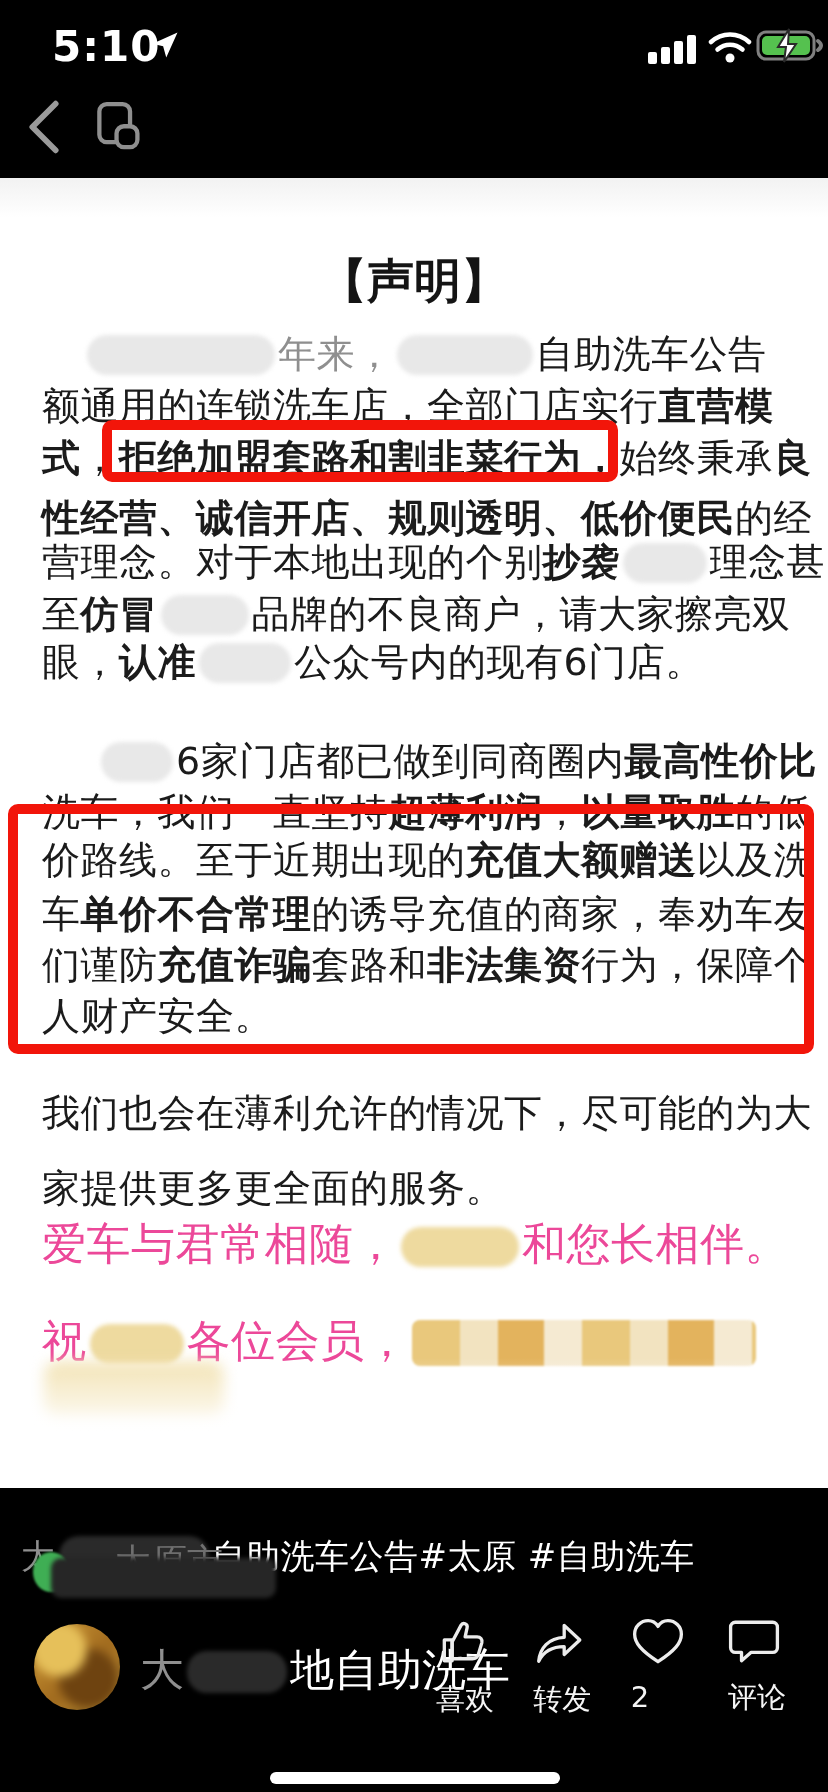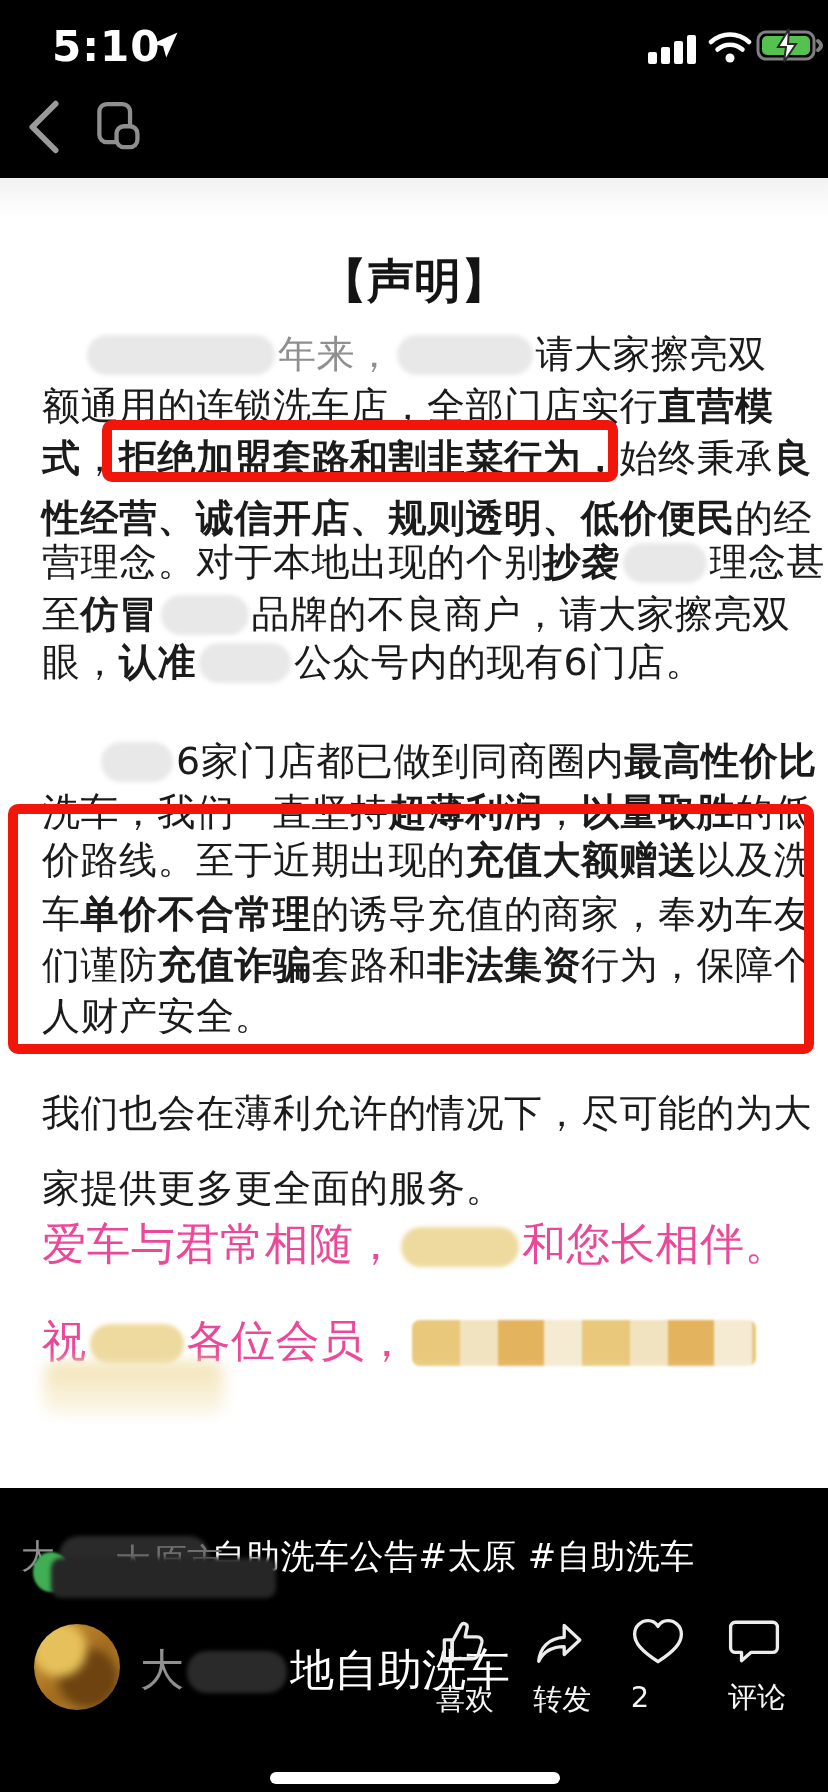--- a/index.html
+++ b/index.html
@@ -105,21 +105,21 @@
       <svg width="54" height="54" viewBox="0 0 44 44">
         <rect x="6" y="5" width="25" height="31" rx="6" stroke="#8f8f8f" stroke-width="3.5" fill="none"></rect>
         <rect x="20" y="23" width="17" height="17" rx="6" stroke="#8f8f8f" stroke-width="3.5" fill="#000"></rect>
       </svg>
     </span>
   </div>
 
   <div id="panel"></div>
   <div class="s-title">【声明】</div>
   <div id="statement-lines">
-      <div class="s-line" style="top: 328px;"><span class="sp" style="width: 42px;"></span><span class="cblur" style="width: 188px;"></span><span class="faint">年来，</span><span class="cblur" style="width: 136px;"></span><span class="">请大家擦亮双</span></div>
+      <div class="s-line" style="top: 328px;"><span class="sp" style="width: 42px;"></span><span class="cblur" style="width: 188px;"></span><span class="faint">年来，</span><span class="cblur" style="width: 136px;"></span><span class="">自助洗车公告</span></div>
       <div class="s-line" style="top: 380px;"><span class="">额通用的连锁洗车店，全部门店实行</span><span class="bold ">直营模</span></div>
       <div class="s-line" style="top: 432px;"><span class="bold ">式</span><span class="">，</span><span class="bold ">拒绝加盟套路和割韭菜行为，</span><span class="">始终秉承</span><span class="bold ">良</span></div>
       <div class="s-line" style="top: 484px; margin-top: 8px;"><span class="bold ">性经营、诚信开店、规则透明、低价便民</span><span class="">的经</span></div>
       <div class="s-line" style="top: 536px;"><span class="">营理念。对于本地出现的个别</span><span class="bold ">抄袭</span><span class="cblur" style="width: 84px;"></span><span class="">理念甚</span></div>
       <div class="s-line" style="top: 588px;"><span class="">至</span><span class="bold ">仿冒</span><span class="cblur" style="width: 88px;"></span><span class="">品牌的不良商户，请大家擦亮双</span></div>
       <div class="s-line" style="top: 636px;"><span class="">眼，</span><span class="bold ">认准</span><span class="cblur" style="width: 92px;"></span><span class="">公众号内的现有6门店。</span></div>
       <div class="s-line" style="top: 735px;"><span class="sp" style="width: 56px;"></span><span class="cblur" style="width: 72px;"></span><span class="">6家门店都已做到同商圈内</span><span class="bold ">最高性价比</span></div>
       <div class="s-line" style="top: 786px;"><span class="">洗车，我们一直坚持</span><span class="bold ">超薄利润</span><span class="">，</span><span class="bold ">以量取胜</span><span class="">的低</span></div>
       <div class="s-line" style="top: 837px; font-family: Liberation Mono, monospace;"><span class="">价路线。至于近期出现的</span><span class="bold ">充值大额赠送</span><span class="">以及洗</span></div>
       <div class="s-line" style="top: 888px;"><span class="">车</span><span class="bold ">单价不合常理</span><span class="">的诱导充值的商家，奉劝车友</span></div>

